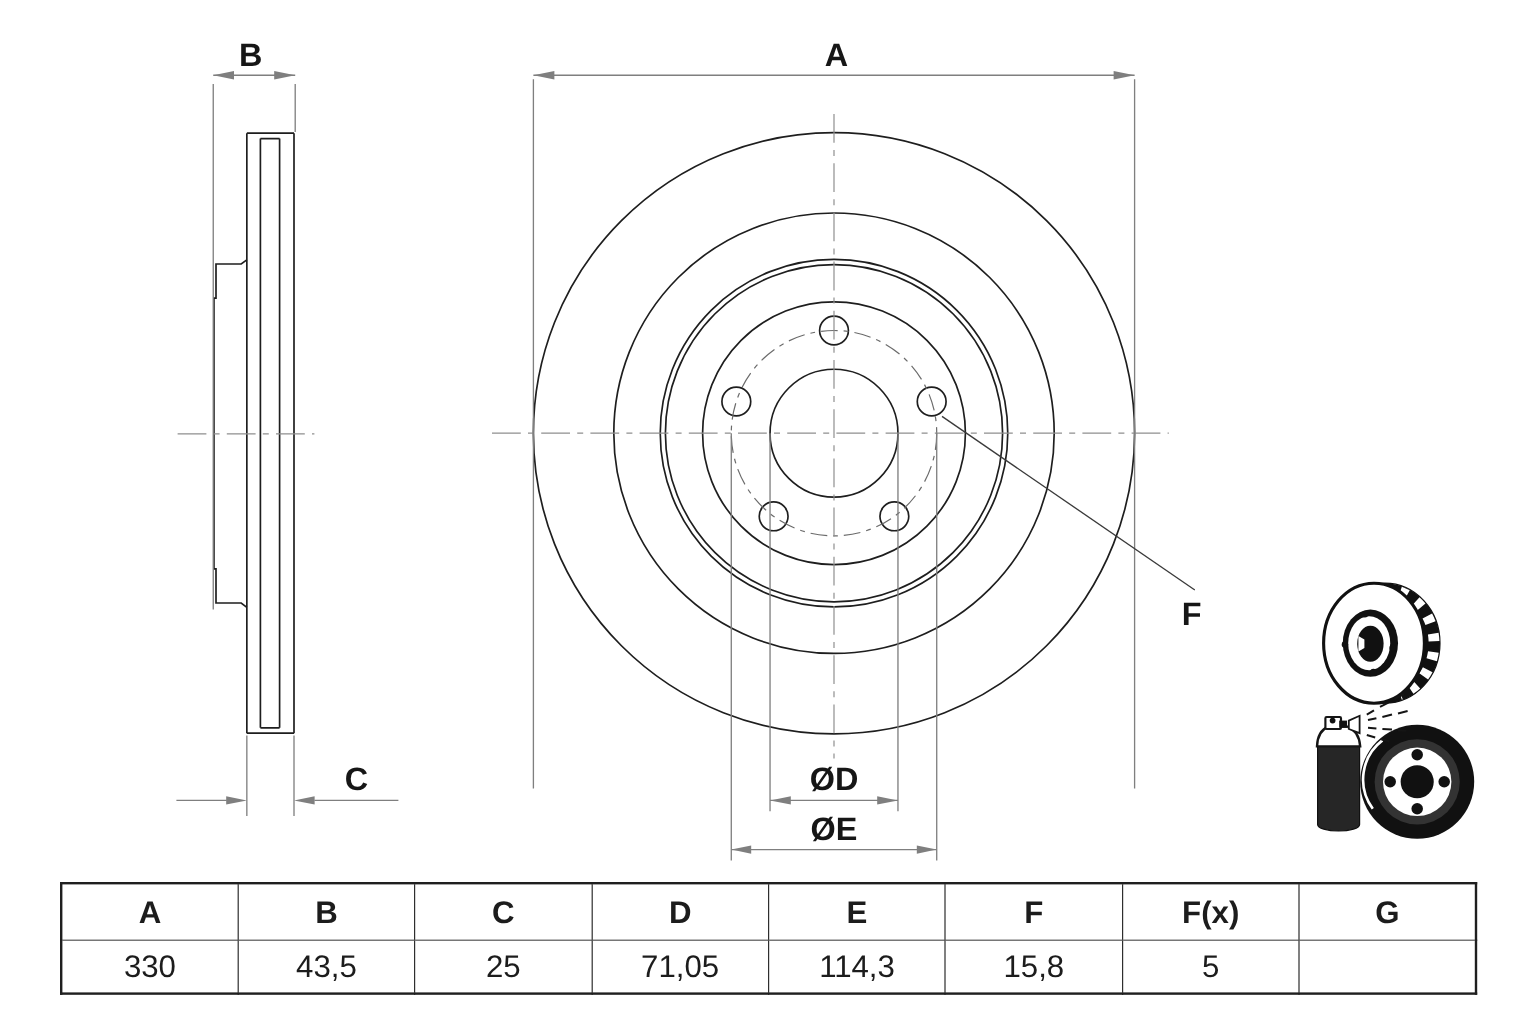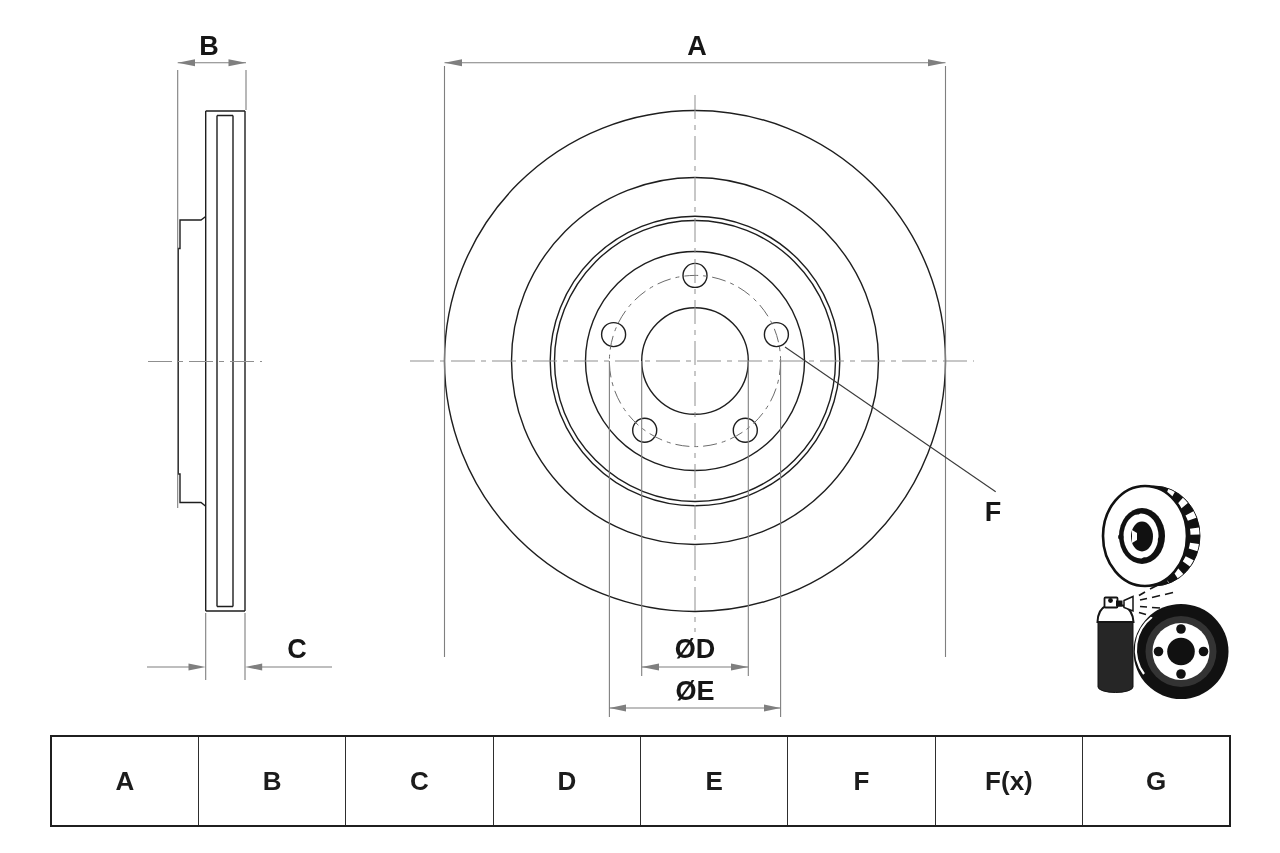--- a/index.html
+++ b/index.html
@@ -144,16 +144,26 @@
       <tr class="hdr">
         <td>A</td>
         <td>B</td>
         <td>C</td>
         <td>D</td>
         <td>E</td>
         <td>F</td>
         <td>F(x)</td>
         <td>G</td>
       </tr>
+      <tr class="val">
+        <td>330</td>
+        <td>43,5</td>
+        <td>25</td>
+        <td>71,05</td>
+        <td>114,3</td>
+        <td>15,8</td>
+        <td>5</td>
+        <td></td>
+      </tr>
     </tbody>
   </table>
 
 </div>
 
 </body></html>

